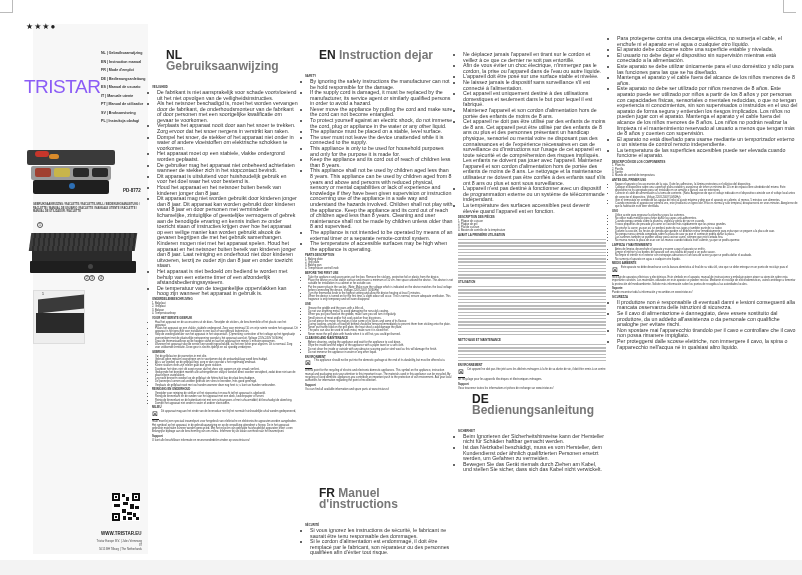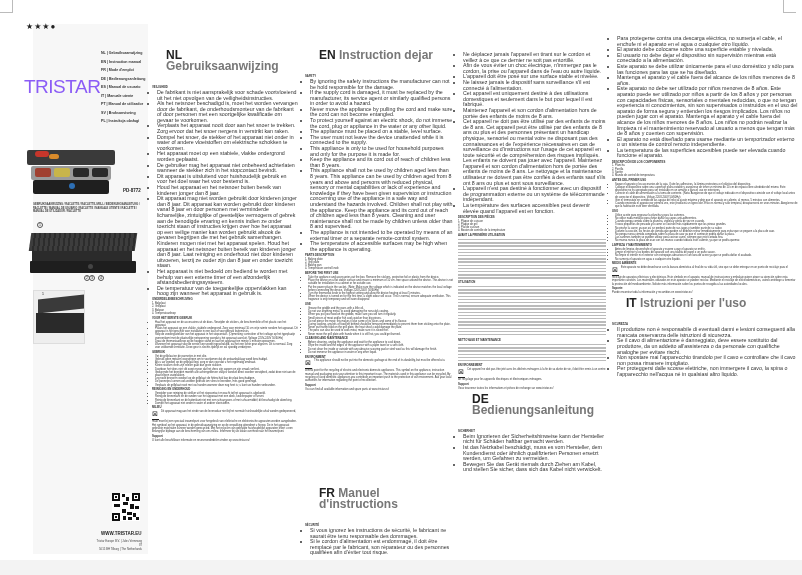--- a/index.html
+++ b/index.html
@@ -321,21 +321,20 @@
         <li>Antes de limpiar, desenchufe el aparato y espere a que el aparato se enfríe.</li>
         <li>Limpie el interior y los bordes del aparato con una toallita de papel o un paño suave.</li>
         <li>No limpie el interior ni el exterior con estropajos abrasivos ni con lana de acero ya que se podría dañar el acabado.</li>
         <li>No sumerja el aparato en agua o cualquier otro líquido.</li>
       </ul>
       <h3>MEDIO AMBIENTE</h3>
       <div><span class="weee">⊠</span><span>Este aparato no debe desecharse con la basura doméstica al final de su vida útil, sino que se debe entregar en un punto de reciclaje para el reciclaje de aparatos eléctricos y electrónicos. Este símbolo en el aparato, manual de instrucciones y embalaje quiere atraer su atención sobre esta importante cuestión. Los materiales utilizados en este aparato se pueden reciclar. Mediante el reciclaje de electrodomésticos, usted contribuye a fomentar la protección del medioambiente. Solicite más información sobre los puntos de recogida a las autoridades locales.</span></div>
       <h3>Soporte</h3>
       <div>Puede encontrar toda la información y recambios en www.tristar.eu!</div>
     </div>
-    <h2 style="margin-top:4px;"><span class="code">IT</span> <span class="ttl">Istruzioni per l'uso</span></h2>
     <h3>SICUREZZA</h3>
     <ul>
       <li>Il produttore non è responsabile di eventuali danni e lesioni conseguenti alla mancata osservanza delle istruzioni di sicurezza.</li>
       <li>Se il cavo di alimentazione è danneggiato, deve essere sostituito dal produttore, da un addetto all'assistenza o da personale con qualifiche analoghe per evitare rischi.</li>
       <li>Non spostare mai l'apparecchio tirandolo per il cavo e controllare che il cavo non possa rimanere impigliato.</li>
       <li>Per proteggersi dalle scosse elettriche, non immergere il cavo, la spina o l'apparecchio nell'acqua né in qualsiasi altro liquido.</li>
     </ul>
   </div>
 
 </div>

